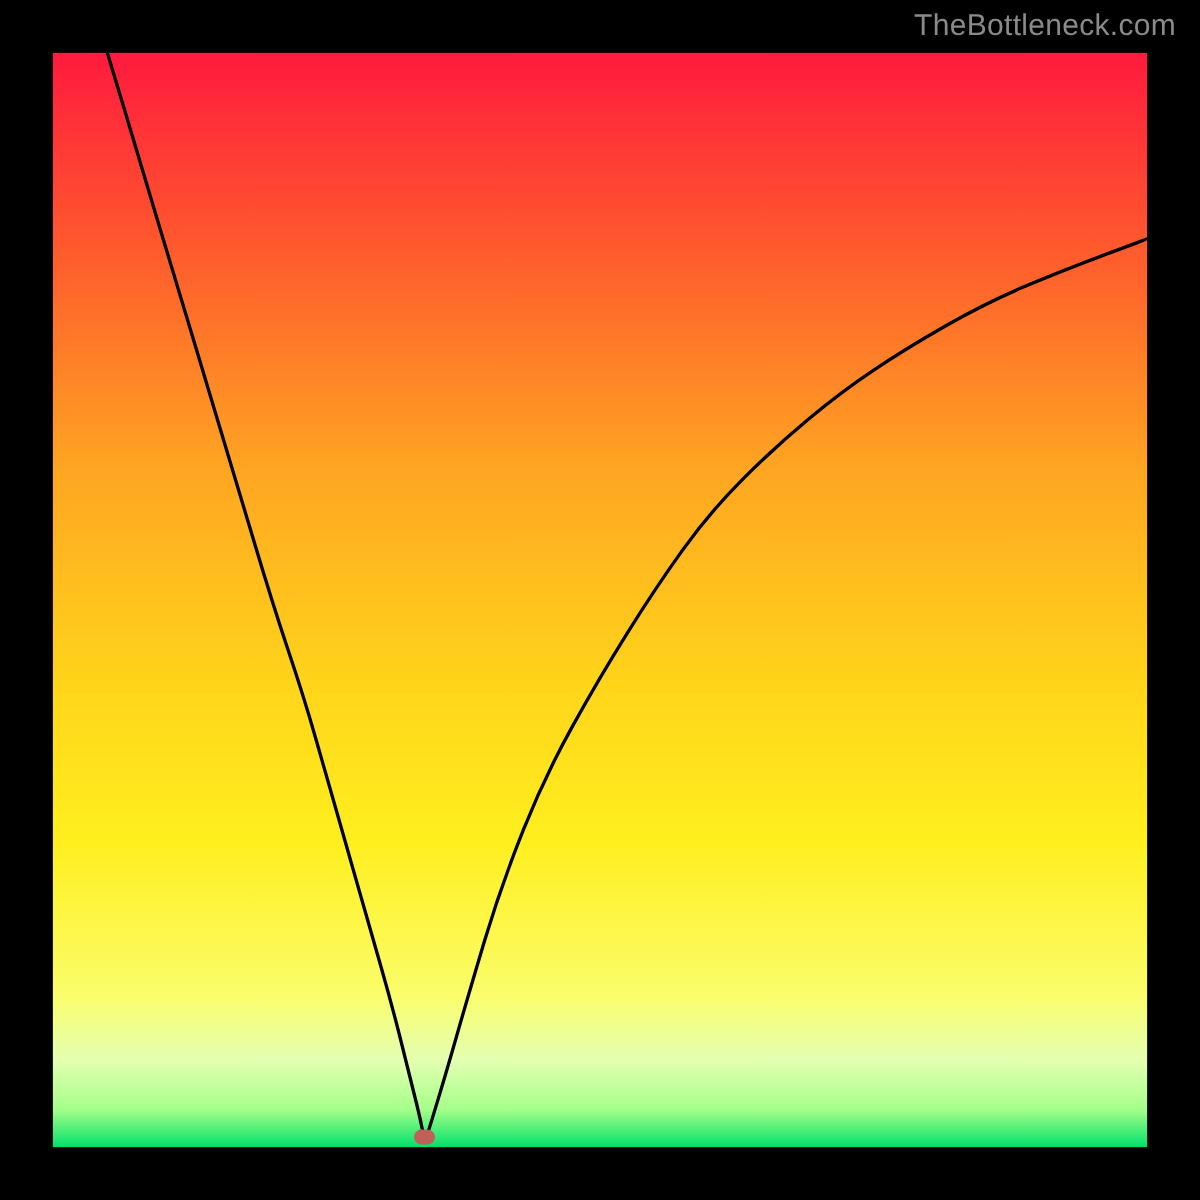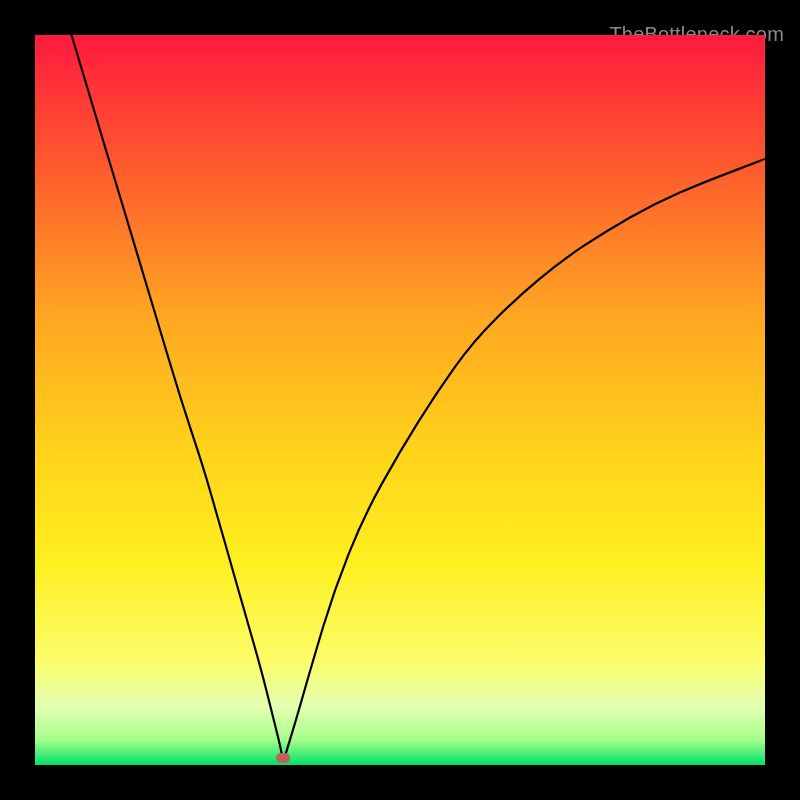--- a/index.html
+++ b/index.html
@@ -20,21 +20,21 @@
   .plot-area {
     position: absolute;
     top: 35px;
     left: 35px;
     width: 730px;
     height: 730px;
     overflow: hidden;
   }
   .watermark {
     position: absolute;
-    top: 23px;
+    top: 6px;
     right: 16px;
     color: #8a8a8a;
     font-size: 20px;
     font-weight: 500;
     letter-spacing: 0.2px;
   }
   .curve-svg {
     position: absolute;
     top: 0; left: 0;
     width: 730px;

